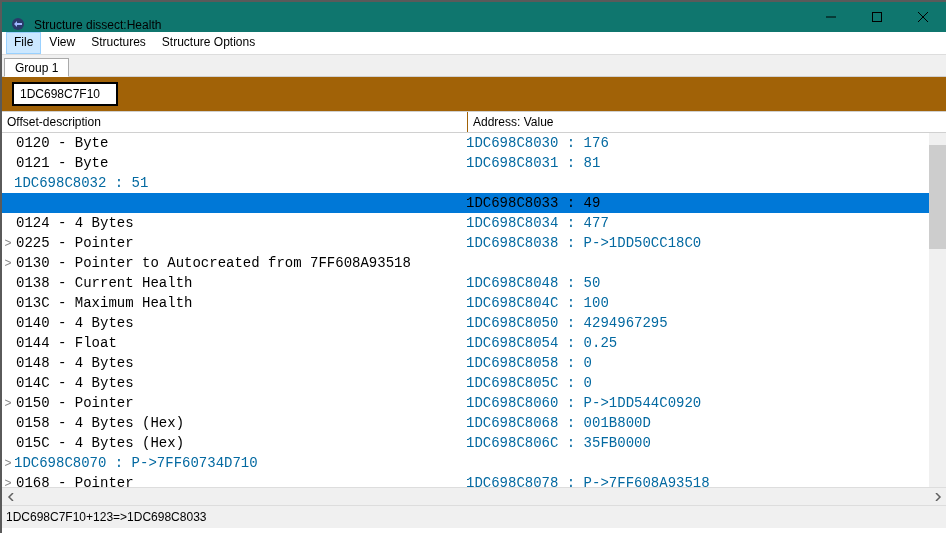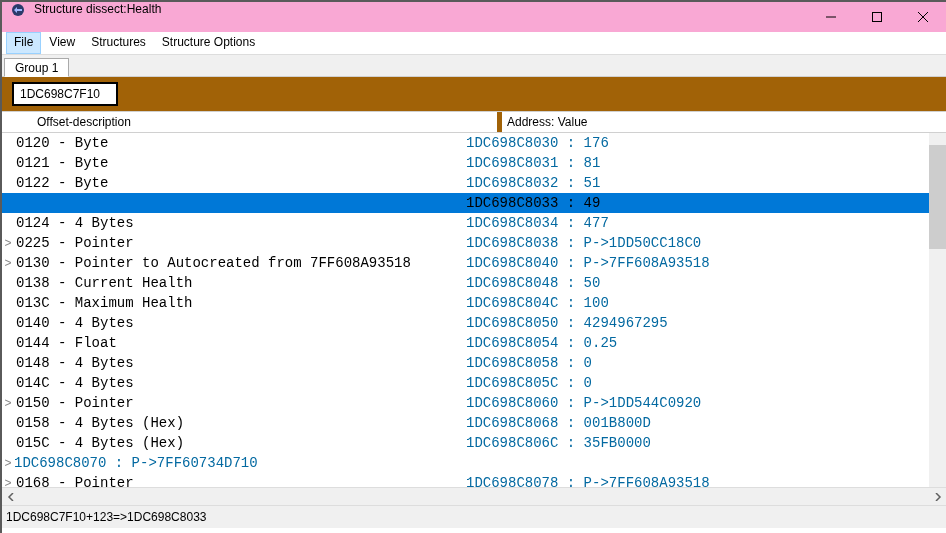--- a/index.html
+++ b/index.html
@@ -10,22 +10,22 @@
     color: #000;
     width: 946px;
     height: 533px;
     overflow: hidden;
     border: 1px solid #5a5a5a;
     box-sizing: border-box;
   }
   .titlebar {
     height: 30px;
     display: flex;
-    align-items: flex-start;
-    background: #f9a8d4;
+    align-items: flex-end;
+    background: #0f766e;
     border-bottom: 0px;
   }
   .titlebar .app-icon {
     width: 16px; height: 16px;
     margin: 0 8px;
   }
   .titlebar .title {
     flex: 0 0 auto;
     font-size: 12px;
   }
@@ -88,23 +88,23 @@
   }
   .col-headers {
     height: 20px;
     display: flex;
     border-bottom: 1px solid #d0d0d0;
     background: #fff;
     font-size: 12px;
   }
   .col-headers .col-off {
     width: 460px;
-    padding-left: 19px;
-    border-right: 5px solid #a16207;
-    display: flex; align-items: center; margin-left: 16px;
+    padding-left: 5px;
+    border-right: 1px solid #a16207;
+    display: flex; align-items: center;
   }
   .col-headers .col-val {
     flex: 1;
     padding-left: 5px;
     display: flex; align-items: center;
   }
   .list {
     height: 354px;
     overflow: hidden;
     position: relative;
@@ -224,25 +224,25 @@
 </div>
 
 <div class="col-headers">
   <div class="col-off">Offset-description</div>
   <div class="col-val">Address: Value</div>
 </div>
 
 <div class="list" id="list">
   <div class="row"><span class="expand"></span><span class="off">0120 - Byte</span><span class="val">1DC698C8030 : 176</span></div>
     <div class="row"><span class="expand"></span><span class="off">0121 - Byte</span><span class="val">1DC698C8031 : 81</span></div>
-    <div class="row"><span class="expand"></span><span class="off">0122 - Byte</span><span class="val">1DC698C8032 : 51</span></div>
+    <div class="row"><span class="expand"></span><span class="val">1DC698C8032 : 51</span></div>
     <div class="row selected"><span class="expand"></span><span class="off">0123 - Byte</span><span class="val">1DC698C8033 : 49</span></div>
     <div class="row"><span class="expand"></span><span class="off">0124 - 4 Bytes</span><span class="val">1DC698C8034 : 477</span></div>
     <div class="row"><span class="expand">&gt;</span><span class="off">0225 - Pointer</span><span class="val">1DC698C8038 : P-&gt;1DD50CC18C0</span></div>
-    <div class="row"><span class="expand">&gt;</span><span class="off">0130 - Pointer to Autocreated from 7FF608A93518</span><span class="val">1DC698C8040 : P-&gt;7FF608A93518</span></div>
+    <div class="row"><span class="expand">&gt;</span><span class="off">0130 - Pointer to Autocreated from 7FF608A93518</span></div>
     <div class="row bold"><span class="expand"></span><span class="off">0138 - Current Health</span><span class="val">1DC698C8048 : 50</span></div>
     <div class="row bold"><span class="expand"></span><span class="off">013C - Maximum Health</span><span class="val">1DC698C804C : 100</span></div>
     <div class="row"><span class="expand"></span><span class="off">0140 - 4 Bytes</span><span class="val">1DC698C8050 : 4294967295</span></div>
     <div class="row"><span class="expand"></span><span class="off">0144 - Float</span><span class="val">1DC698C8054 : 0.25</span></div>
     <div class="row"><span class="expand"></span><span class="off">0148 - 4 Bytes</span><span class="val">1DC698C8058 : 0</span></div>
     <div class="row"><span class="expand"></span><span class="off">014C - 4 Bytes</span><span class="val">1DC698C805C : 0</span></div>
     <div class="row"><span class="expand">&gt;</span><span class="off">0150 - Pointer</span><span class="val">1DC698C8060 : P-&gt;1DD544C0920</span></div>
     <div class="row"><span class="expand"></span><span class="off">0158 - 4 Bytes (Hex)</span><span class="val">1DC698C8068 : 001B800D</span></div>
     <div class="row"><span class="expand"></span><span class="off">015C - 4 Bytes (Hex)</span><span class="val">1DC698C806C : 35FB0000</span></div>
     <div class="row"><span class="expand">&gt;</span><span class="val">1DC698C8070 : P-&gt;7FF60734D710</span></div>

